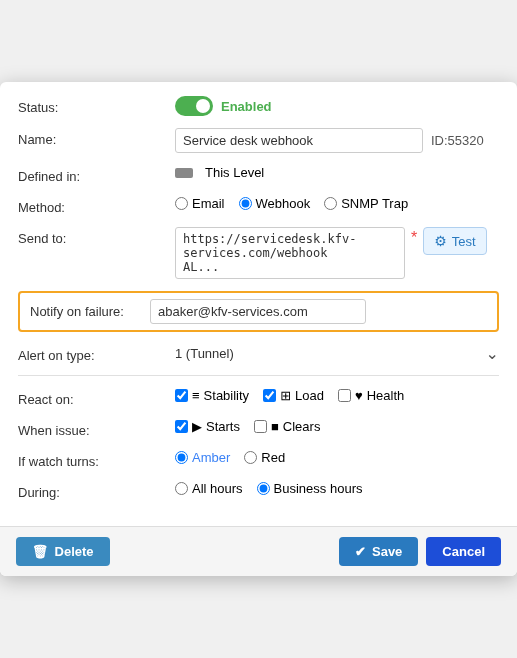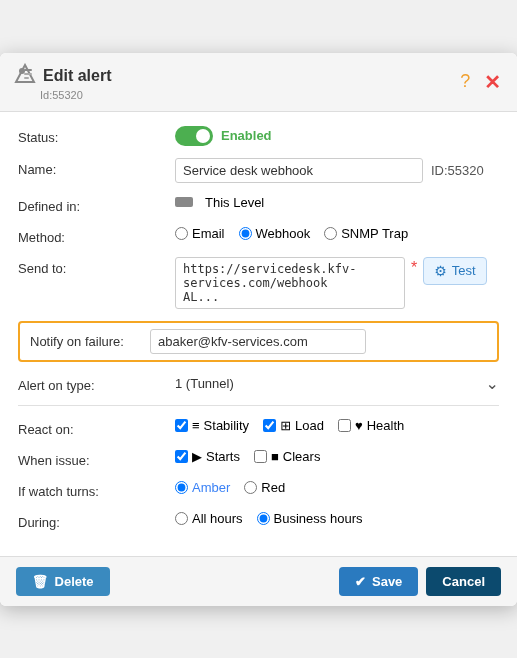--- a/index.html
+++ b/index.html
@@ -274,54 +274,33 @@
     }
     .btn-delete {
       background: #3a8abf;
       color: #fff;
     }
     .btn-save {
       background: #2a7abf;
       color: #fff;
     }
     .btn-cancel {
-      background: #0c4a6e;
+      background: #1d4ed8;
       color: #fff;
     }
     .footer-right {
       display: flex;
       gap: 8px;
     }
   </style>
 </head>
 <body>
 
 <div class="dialog">
 
-  <div class="dialog-header">
-    <div class="dialog-title-area">
-      <div class="dialog-title">
-        <span>
-          <svg width="22" height="22" viewBox="0 0 22 22">
-            <polygon points="11,2 20,19 2,19" fill="none" stroke="#888" stroke-width="2"></polygon>
-            <circle cx="8" cy="8" r="3" fill="#888"></circle>
-            <rect x="10" y="6" width="8" height="2" rx="1" fill="#888"></rect>
-            <rect x="10" y="10" width="8" height="2" rx="1" fill="#aaa"></rect>
-            <rect x="10" y="14" width="5" height="2" rx="1" fill="#aaa"></rect>
-          </svg>
-        </span>
-        <span>Edit alert</span>
-      </div>
-      <div class="dialog-subtitle">Id:55320</div>
-    </div>
-    <div class="header-icons">
-      <button class="icon-btn help">?</button>
-      <button class="icon-btn close">✕</button>
-    </div>
-  </div>
 
   <div class="dialog-body">
 
     <div class="form-row">
       <div class="form-label">Status:</div>
       <div class="form-content toggle-wrap">
         <div class="toggle"></div>
         <span class="status-label">Enabled</span>
       </div>
     </div>

